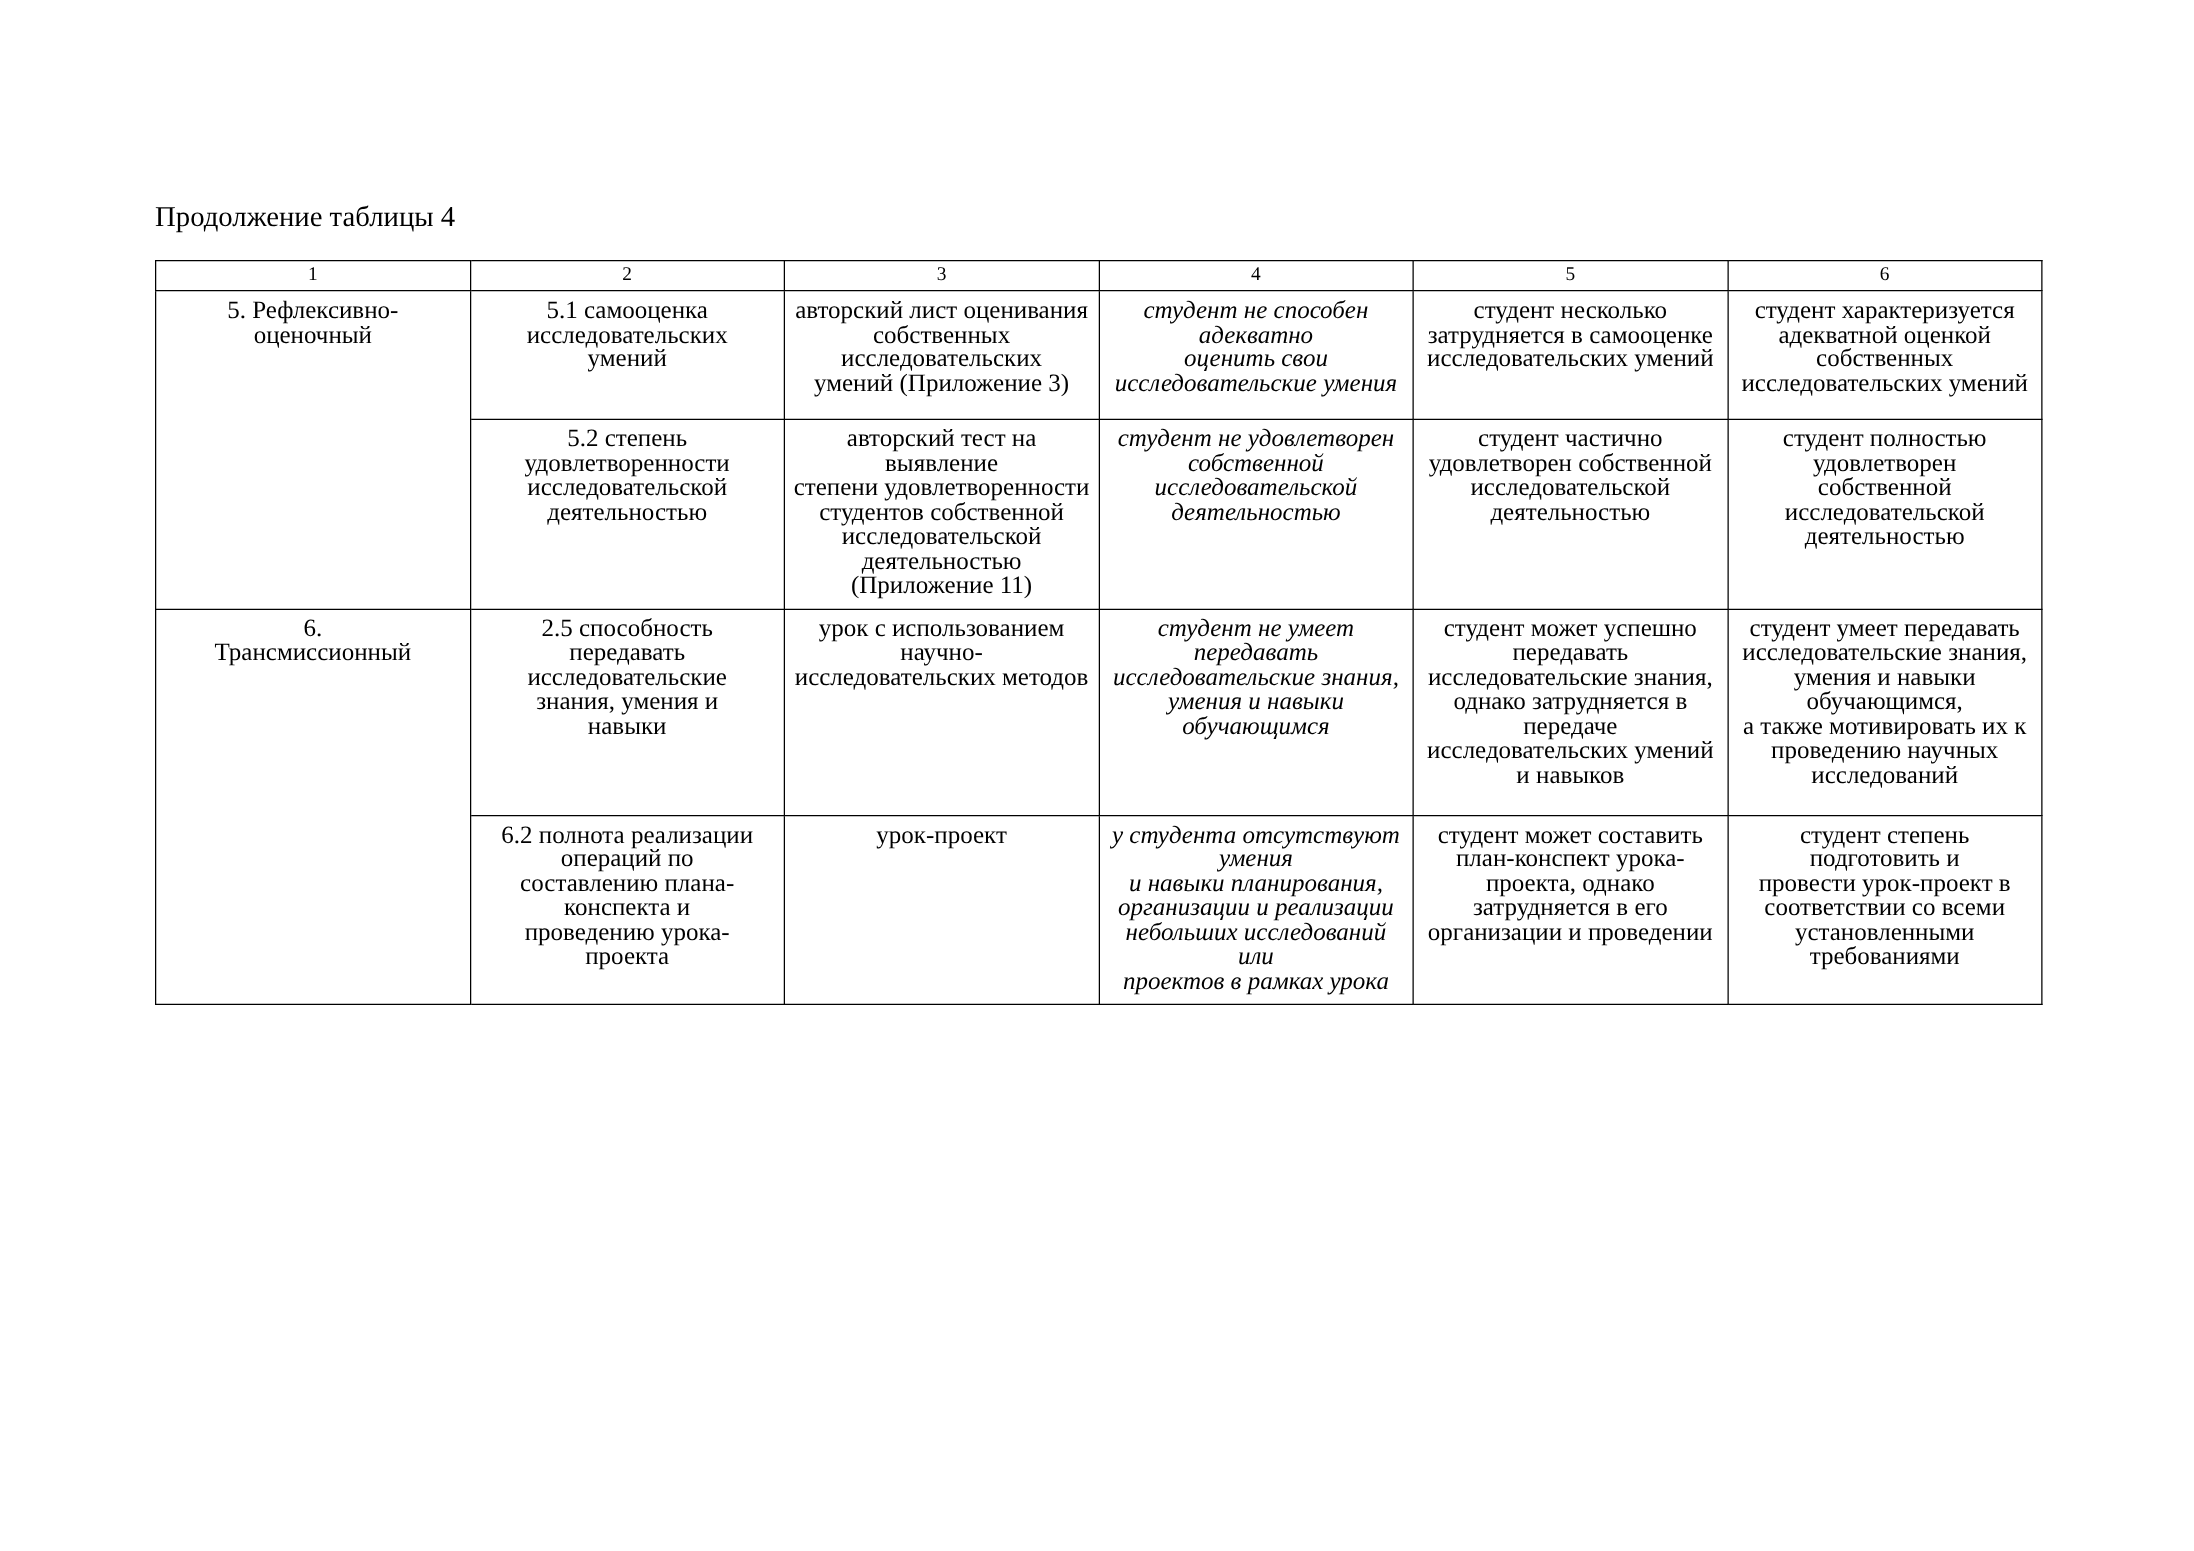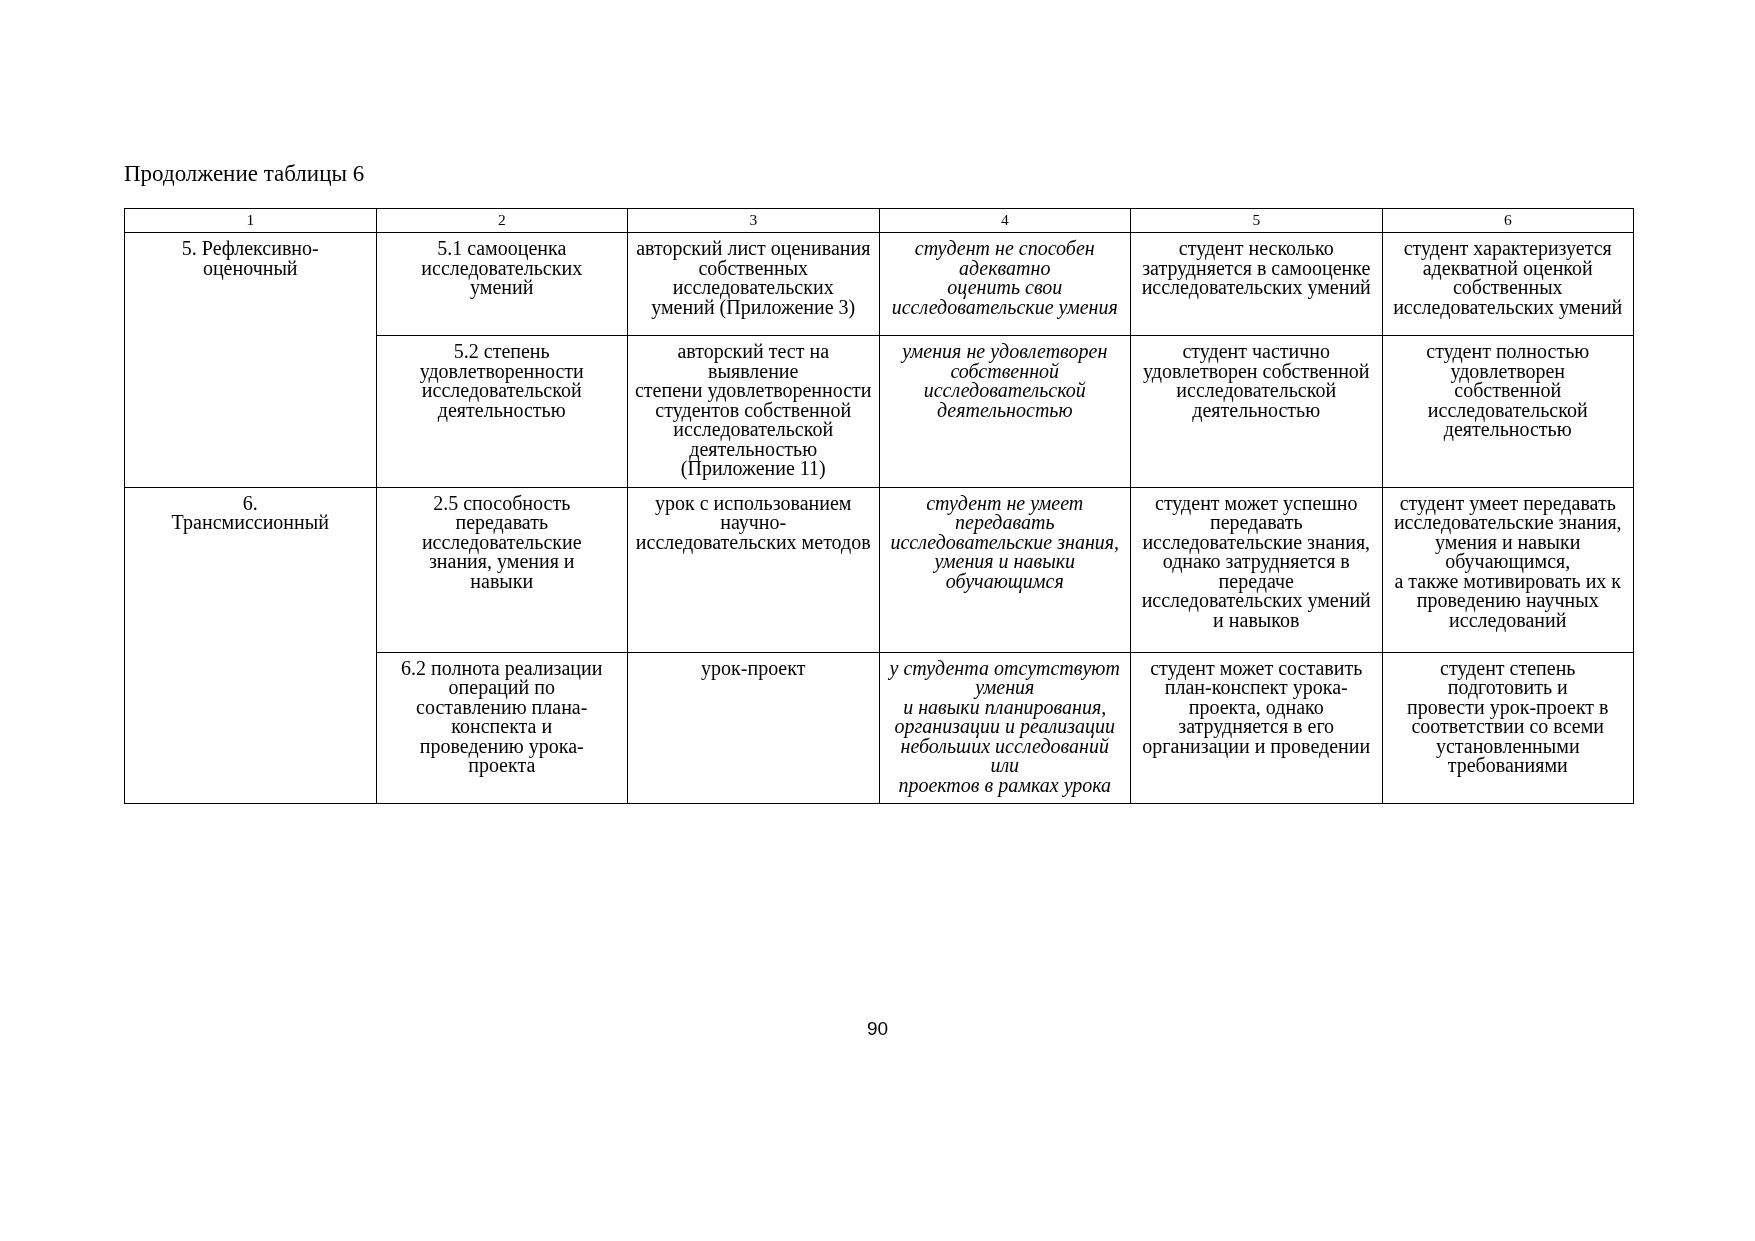--- a/index.html
+++ b/index.html
@@ -73,21 +73,21 @@
     text-align: center;
     font-size: 19px;
     font-family: "Liberation Sans", sans-serif;
   }
 </style>
 </head>
 <body>
 
 <div class="page">
 
-  <div class="doc-title">Продолжение таблицы 6</div>
+  <div class="doc-title">Продолжение таблицы 4</div>
 
   <table class="rubric">
     <thead>
       <tr>
         <th class="col1">1</th>
         <th class="col2">2</th>
         <th class="col3">3</th>
         <th class="col4">4</th>
         <th class="col5">5</th>
         <th class="col6">6</th>
@@ -135,21 +135,21 @@
 деятельностью</span>
         </td>
         <td class="col3 tall-2">
           <span class="cell-inner">авторский тест на выявление
 степени удовлетворенности
 студентов собственной
 исследовательской деятельностью
 (Приложение 11)</span>
         </td>
         <td class="col4 tall-2">
-          <span class="cell-inner">умения не удовлетворен
+          <span class="cell-inner">студент не удовлетворен
 собственной
 исследовательской
 деятельностью</span>
         </td>
         <td class="col5 tall-2">
           <span class="cell-inner">студент частично
 удовлетворен собственной
 исследовательской
 деятельностью</span>
         </td>
@@ -230,15 +230,14 @@
           <span class="cell-inner">студент степень подготовить и
 провести урок-проект в
 соответствии со всеми
 установленными требованиями</span>
         </td>
       </tr>
 
     </tbody>
   </table>
 
-  <div class="page-number">90</div>
 
 </div>
 
 </body></html>

